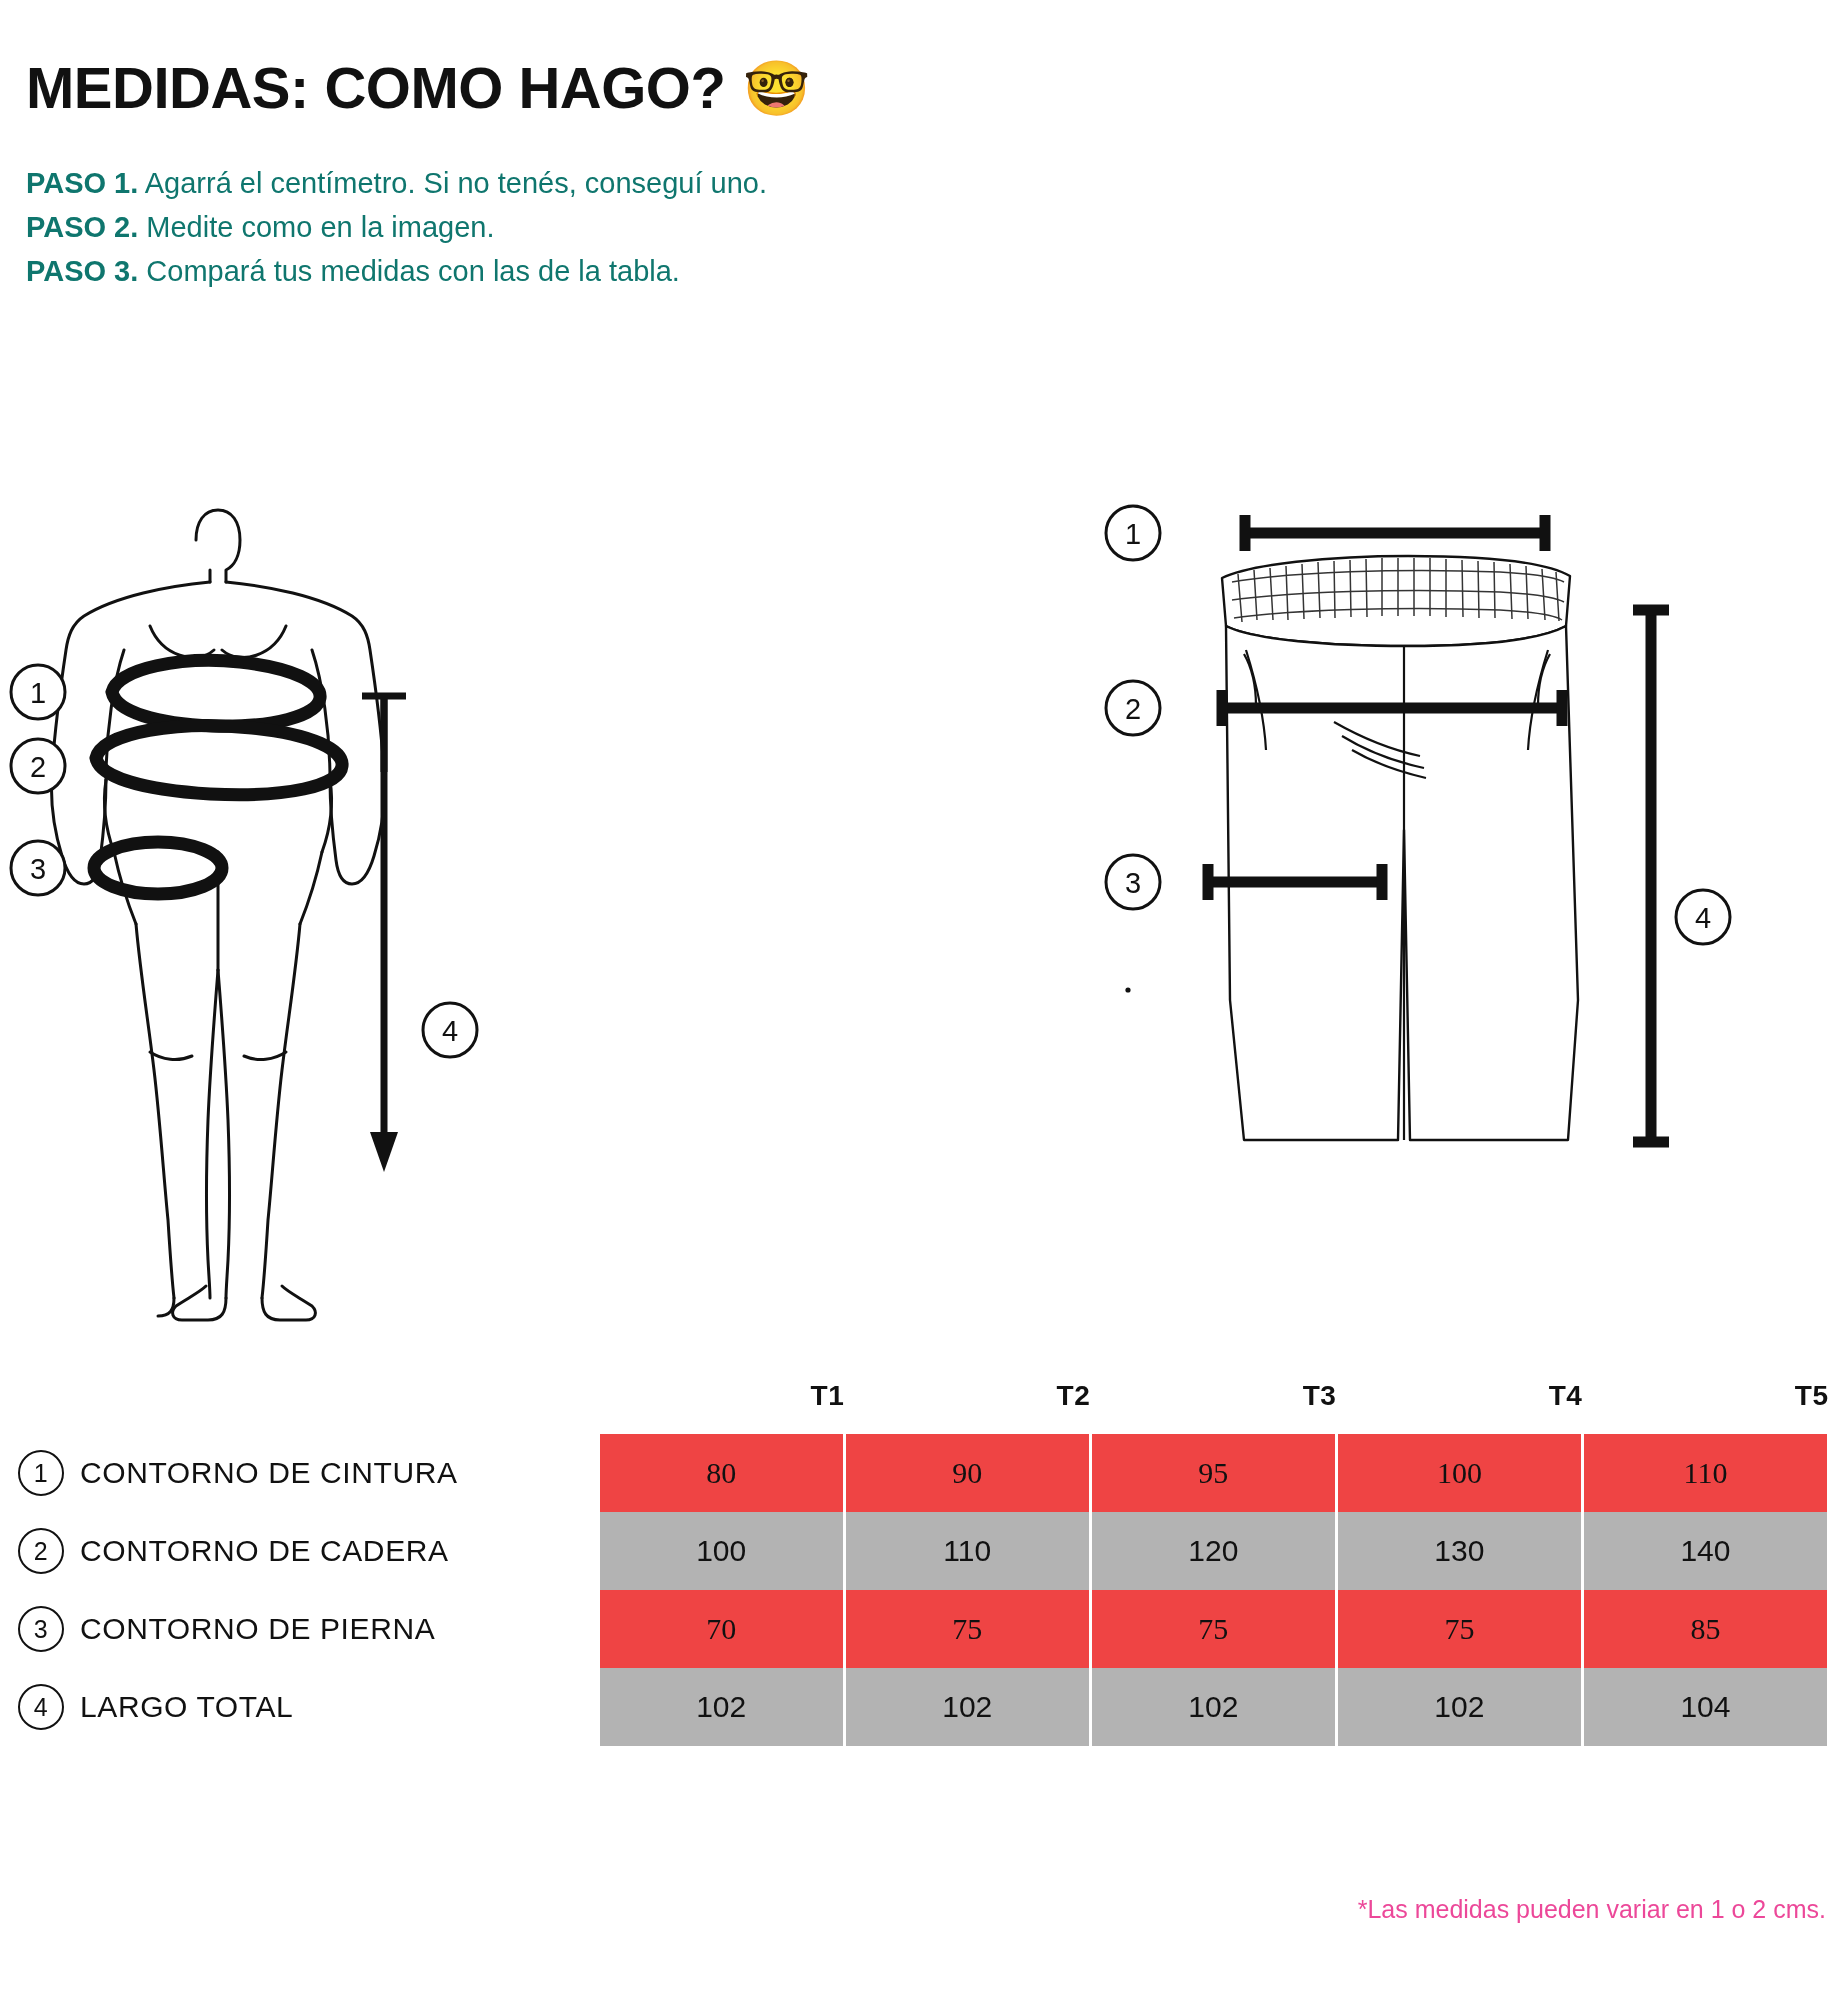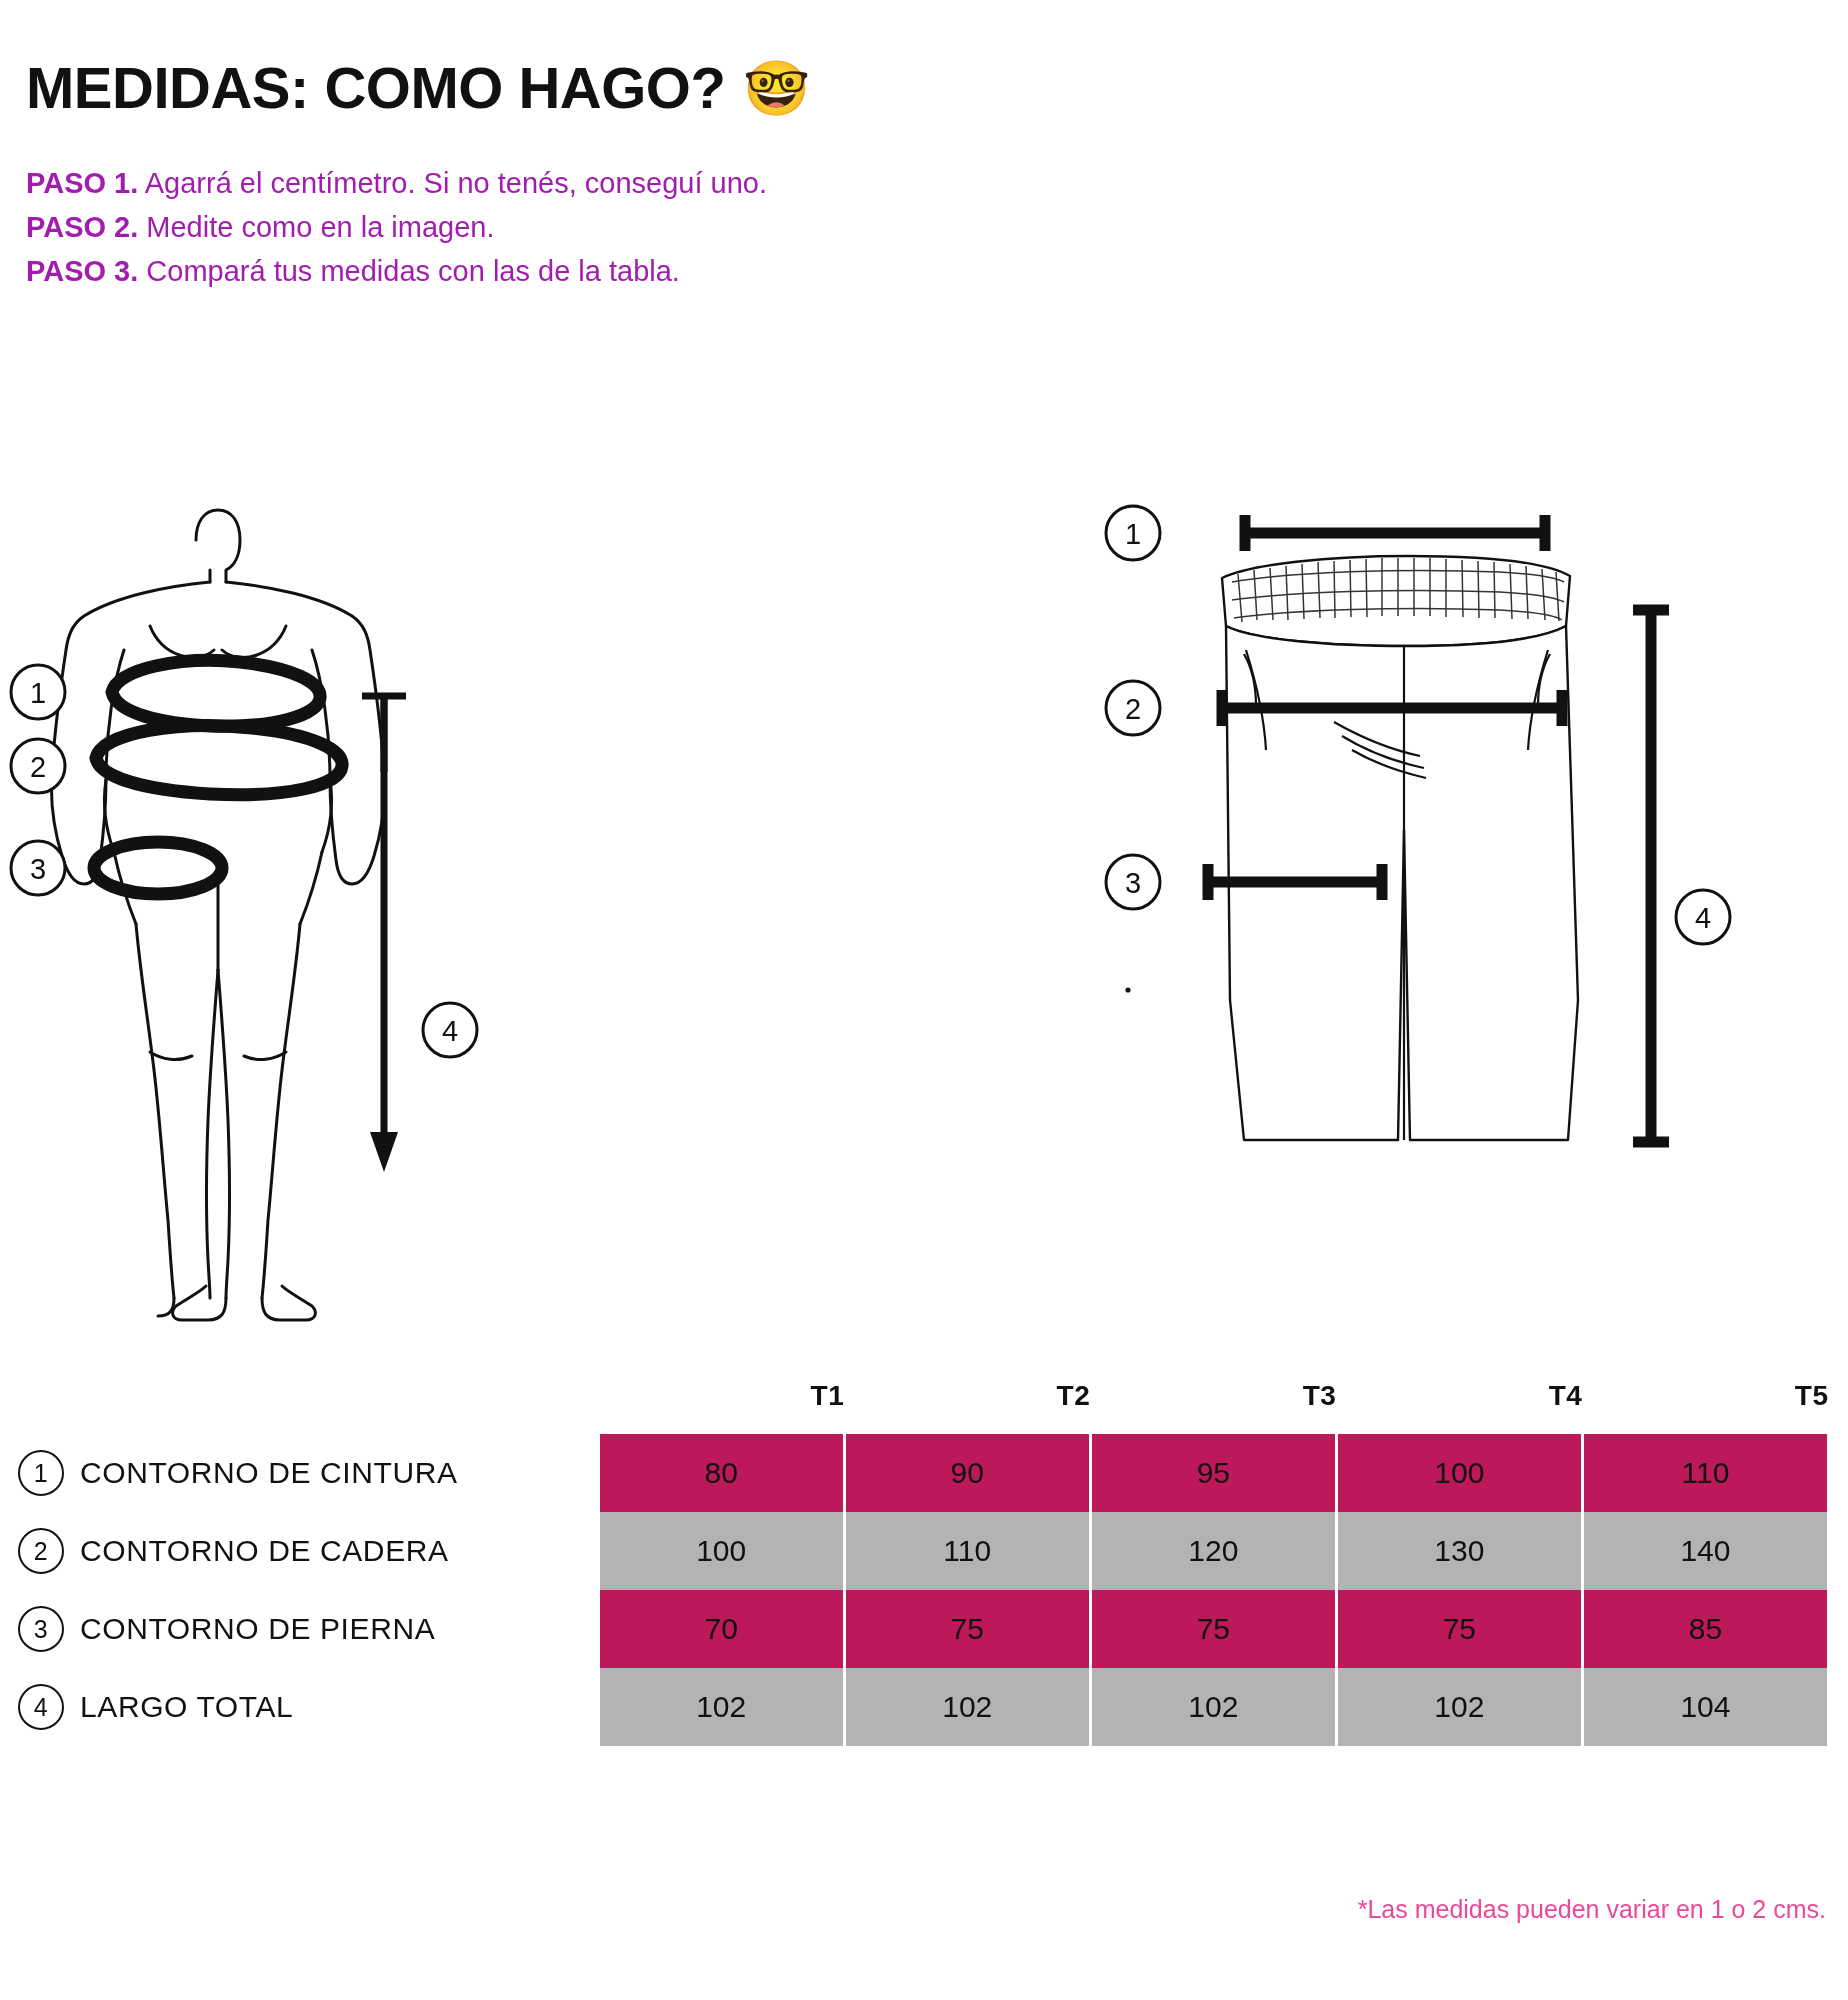--- a/index.html
+++ b/index.html
@@ -34,21 +34,21 @@
     gap: 18px;
   }
   .title-emoji {
     font-size: 54px;
     line-height: 1;
   }
   .steps {
     margin-top: 42px;
     font-size: 29px;
     line-height: 1.52;
-    color: #a21caf;
+    color: #0f766e;
   }
   .steps .step {
     white-space: nowrap;
   }
   .steps .step b {
     font-weight: bold;
   }
 
   
   .figures {
@@ -118,21 +118,21 @@
     font-size: 25px;
     font-weight: normal;
   }
   table.size-table td.cell {
     font-size: 30px;
     text-align: center;
     height: 76px;
     border-left: 3px solid #ffffff;
     border-right: 3px solid #ffffff;
   }
-  tr.band-light td.cell { background: #be185d; }
+  tr.band-light td.cell { background: #ef4444; font-family: Liberation Serif, serif; }
   tr.band-dark  td.cell { background: #b3b3b3; }
 
   .footnote {
     position: absolute;
     top: 1895px;
     right: 22px;
     font-size: 25px;
     color: #ec4899;
   }
 </style>

